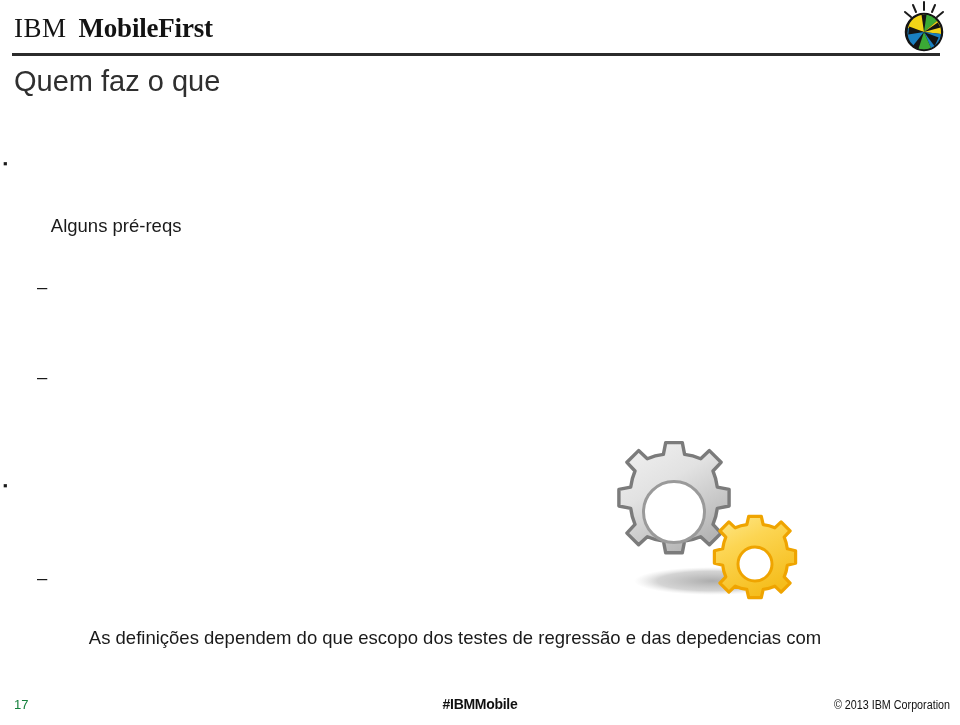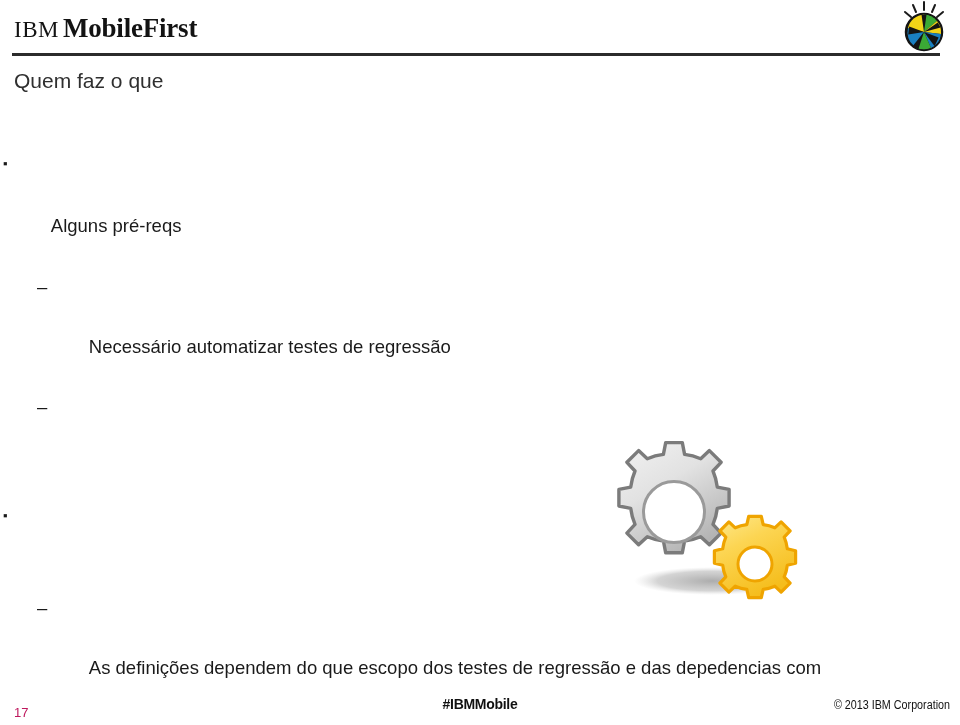--- a/index.html
+++ b/index.html
@@ -32,28 +32,28 @@
     font-size: 27px;
     line-height: 30px;
     letter-spacing: -0.4px;
     white-space: nowrap;
     color: #131313;
   }
   .brand-ibm {
     font-family: "Liberation Serif", serif;
     font-weight: normal;
     letter-spacing: 0.5px;
-    font-size: 23px;
+    font-size: 27px;
   }
   .brand-mobilefirst {
     font-family: "Liberation Serif", serif;
     font-weight: bold;
     font-size: 27px;
     letter-spacing: -0.2px;
-    margin-left: 4px;
+    margin-left: 12px;
   }
   .header-rule {
     position: absolute;
     left: 12px;
     top: 53px;
     width: 928px;
     height: 3px;
     background: #2b2b2b;
   }
 
@@ -64,21 +64,21 @@
     top: 1px;
     width: 54px;
     height: 52px;
   }
 
   
   .slide-title {
     position: absolute;
     left: 14px;
     top: 63px;
-    font-size: 21px;
+    font-size: 29px;
     line-height: 36px;
     color: #2f2f2f;
     white-space: nowrap;
   }
 
   
   .slide-body {
     position: absolute;
     left: 0;
     top: 148px;
@@ -141,22 +141,21 @@
     left: 0;
     bottom: 0;
     width: 960px;
     height: 34px;
   }
   .footer-page {
     position: absolute;
     left: 14px;
     top: 6px;
     font-size: 13px;
-    color: #be185d;
-    margin-top: 8px;
+    color: #15803d;
   }
   .footer-hashtag {
     position: absolute;
     left: 0;
     right: 0;
     top: 5px;
     text-align: center;
     font-size: 14px;
     font-weight: bold;
     color: #111111;
@@ -222,21 +221,20 @@
 
 <div class="slide-body">
 
   <div class="bullet-group">
     <div class="b1">
       <span class="marker">▪</span>
       <span>Alguns pré-reqs</span>
     </div>
     <div class="b2">
       <span class="marker">–</span>
-      <span>Necessário automatizar testes de regressão</span>
     </div>
     <div class="b2">
       <span class="marker">–</span>
     </div>
   </div>
 
   <div class="bullet-group">
     <div class="b1">
       <span class="marker">▪</span>
     </div>

